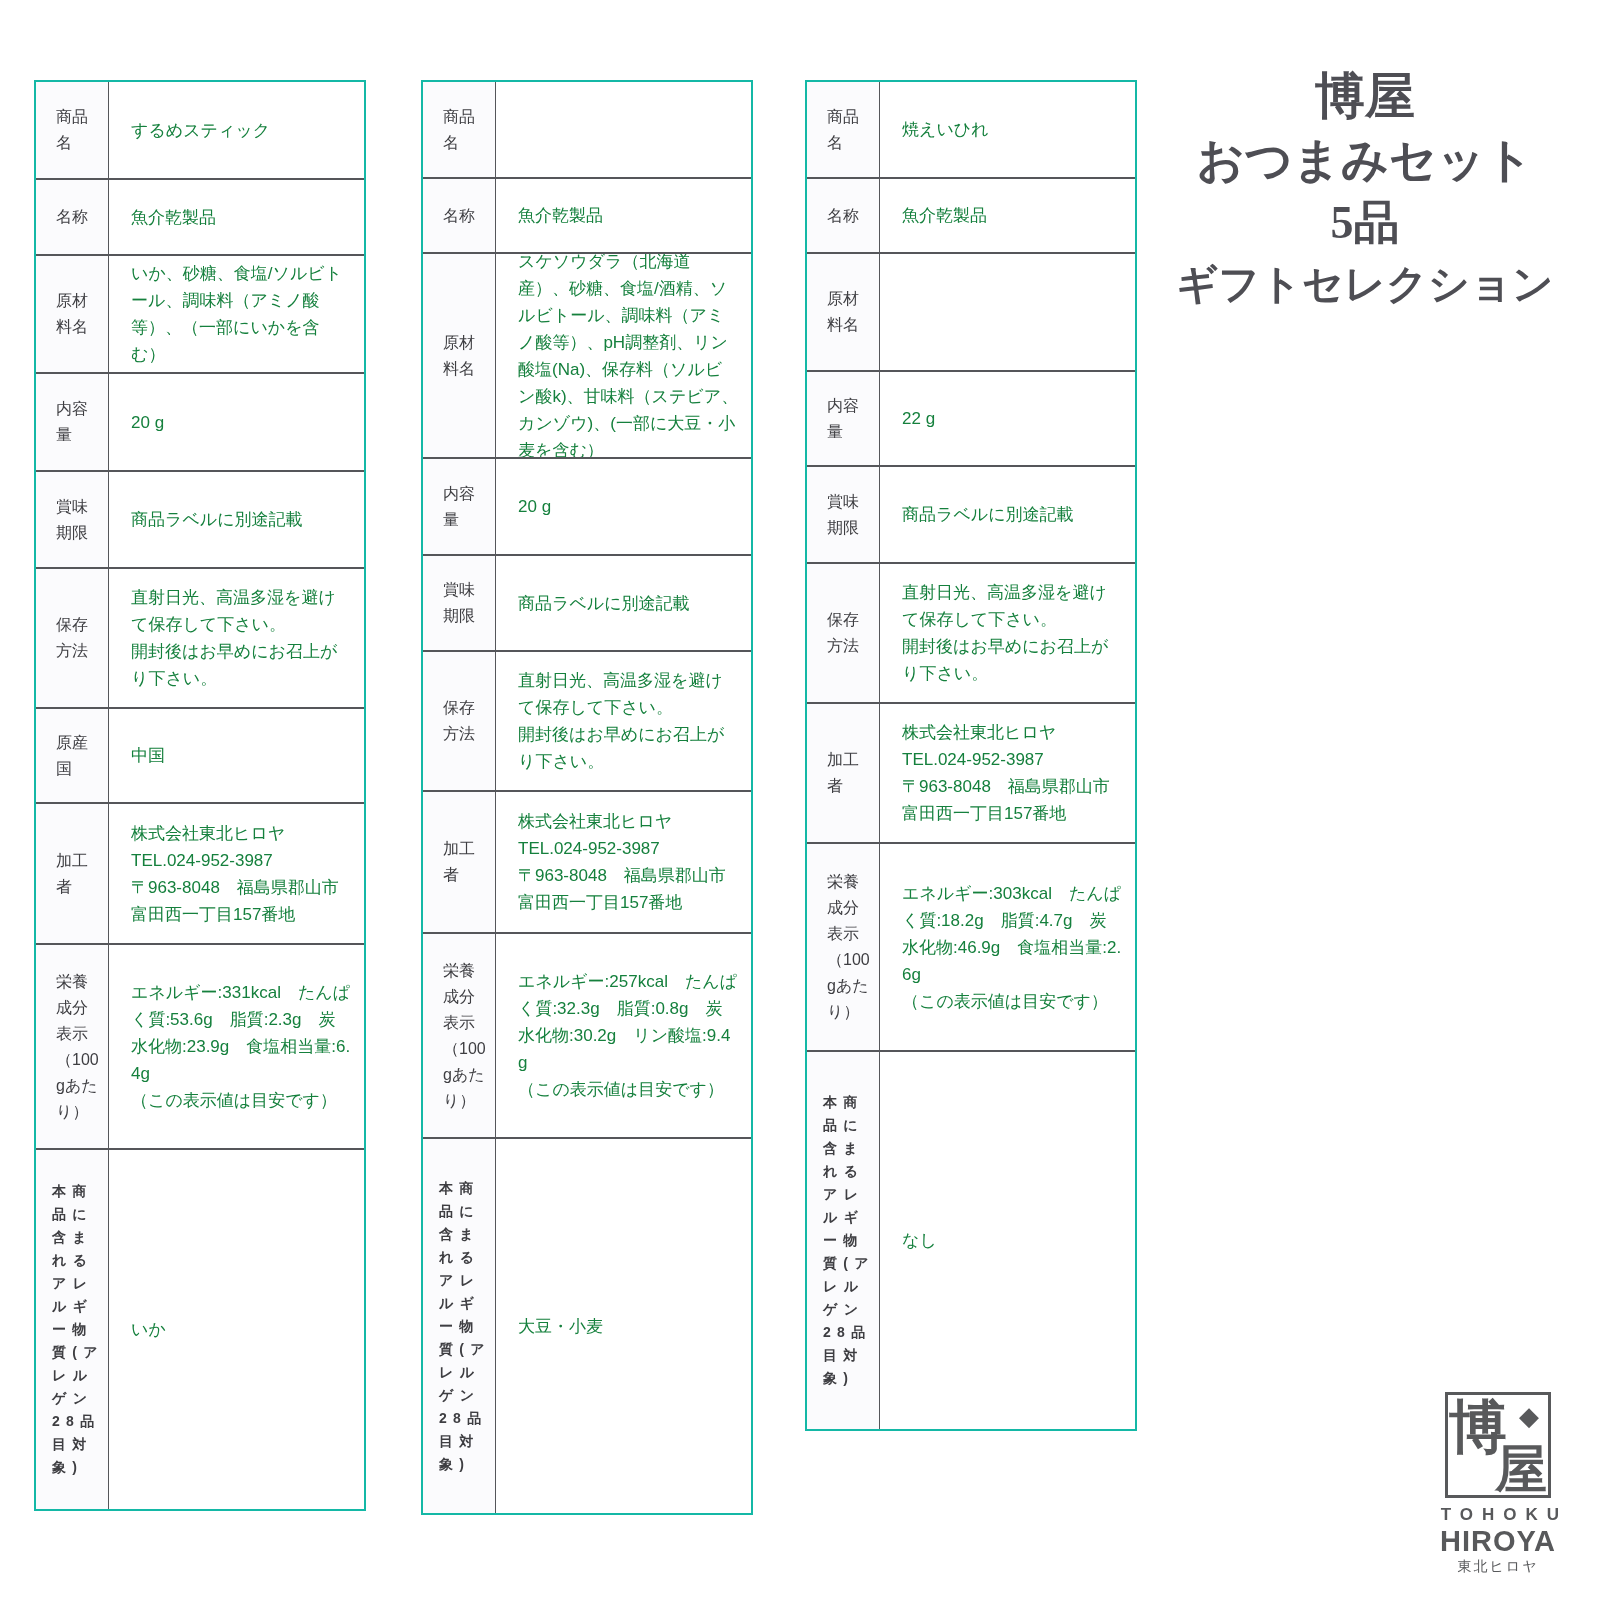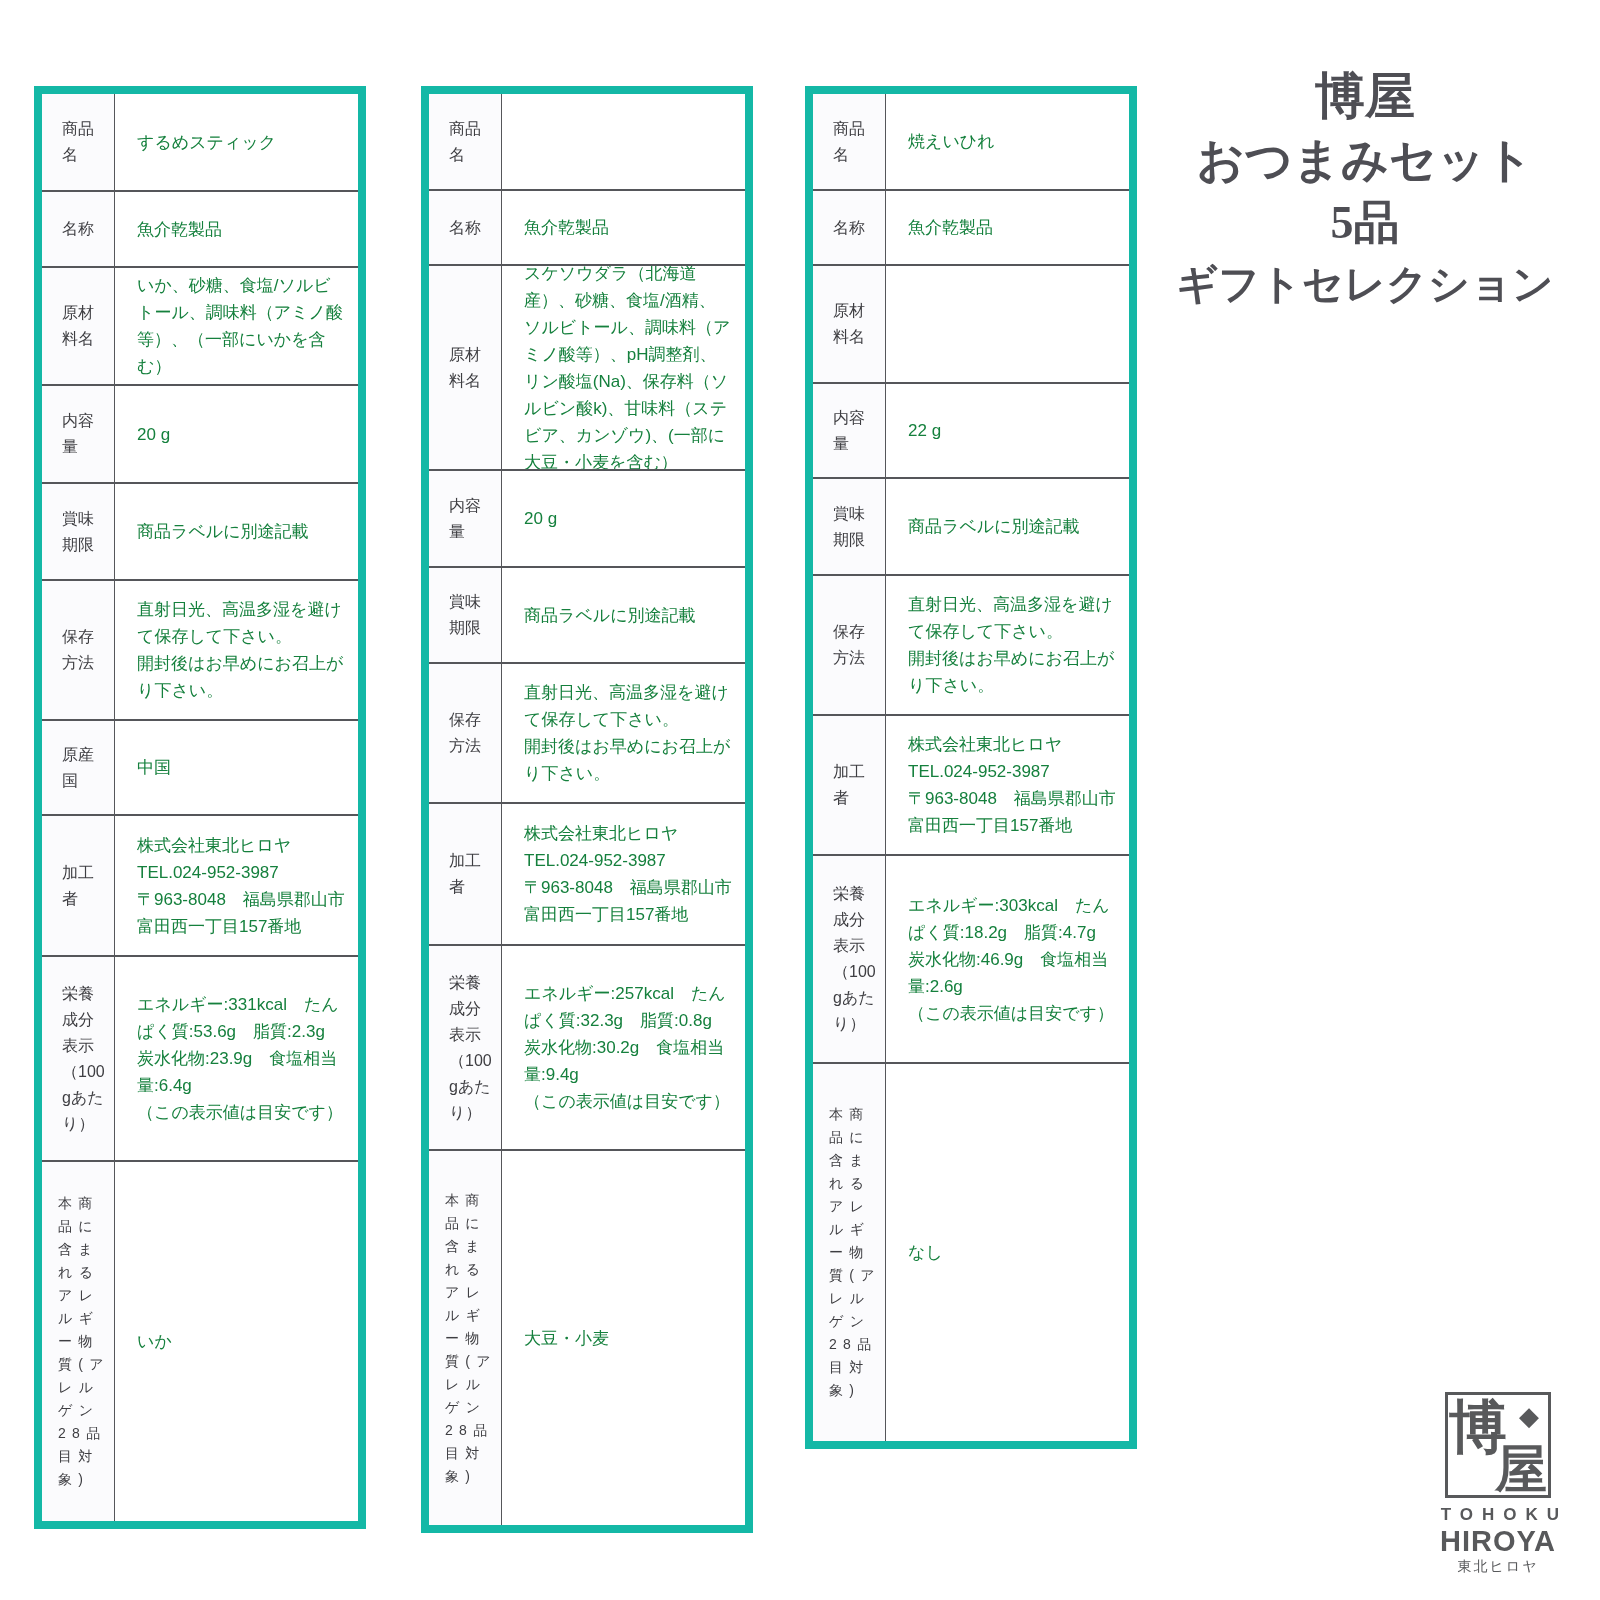--- a/index.html
+++ b/index.html
@@ -3,22 +3,22 @@
 <meta charset="utf-8">
 <style>
   html,body{margin:0;padding:0;}
   body{
     width:1600px;height:1600px;position:relative;overflow:hidden;
     background:#ffffff;color:#3e3e42;
     font-family:"Liberation Sans","DejaVu Sans",sans-serif;
   }
   
   .spec-table{
-    position:absolute;top:86px;width:332px;
-    border:8px solid #14b8a6;background:#ffffff;box-sizing:border-box;
+    position:absolute;top:80px;width:332px;
+    border:2px solid #14b8a6;background:#ffffff;box-sizing:border-box;
   }
   .spec-row{display:flex;border-bottom:2px solid #55565a;box-sizing:border-box;overflow:hidden;}
   .spec-row:last-child{border-bottom:none;}
   .cell-label{
     width:73px;flex:0 0 73px;box-sizing:border-box;
     border-right:1px solid #55565a;background:#fbfbfd;
     display:flex;align-items:center;
     padding:6px 8px 6px 20px;
     font-size:16px;line-height:26px;color:#3e3e42;
     word-break:break-all;
@@ -26,20 +26,21 @@
   .cell-label span{display:block;}
   .cell-value{
     flex:1;box-sizing:border-box;display:flex;align-items:center;
     padding:10px 12px 10px 22px;
     font-size:17px;line-height:27px;color:#15803d;
   }
   .cell-value span{display:block;white-space:pre-line;word-break:break-all;}
   .lbl-allergen{
     font-size:14px;line-height:23px;letter-spacing:0.45em;
     padding:6px 4px 6px 16px;
+    font-weight:bold;
   }
   #table-1{left:34px;}
   #table-2{left:421px;}
   #table-3{left:805px;}
   
   .title-block{
     position:absolute;left:1125px;top:64px;width:480px;
     text-align:center;color:#4e4e54;font-weight:bold;
     font-family:"Liberation Serif","DejaVu Serif",serif;
   }
@@ -205,21 +206,21 @@
         <span>株式会社東北ヒロヤ
 TEL.024-952-3987
 〒963-8048　福島県郡山市富田西一丁目157番地</span>
       </div>
   </div>
   <div class="spec-row" style="height:205px">
     <div class="cell-label">
         <span>栄養成分表示（100gあたり）</span>
       </div>
     <div class="cell-value">
-        <span>エネルギー:257kcal　たんぱく質:32.3g　脂質:0.8g　炭水化物:30.2g　食塩相当量:9.4g
+        <span>エネルギー:257kcal　たんぱく質:32.3g　脂質:0.8g　炭水化物:30.2g　リン酸塩:9.4g
 （この表示値は目安です）</span>
       </div>
   </div>
   <div class="spec-row" style="height:374px">
     <div class="cell-label lbl-allergen">
         <span>本商品に含まれるアレルギー物質(アレルゲン28品目対象)</span>
       </div>
     <div class="cell-value">
         <span>大豆・小麦</span>
       </div>

